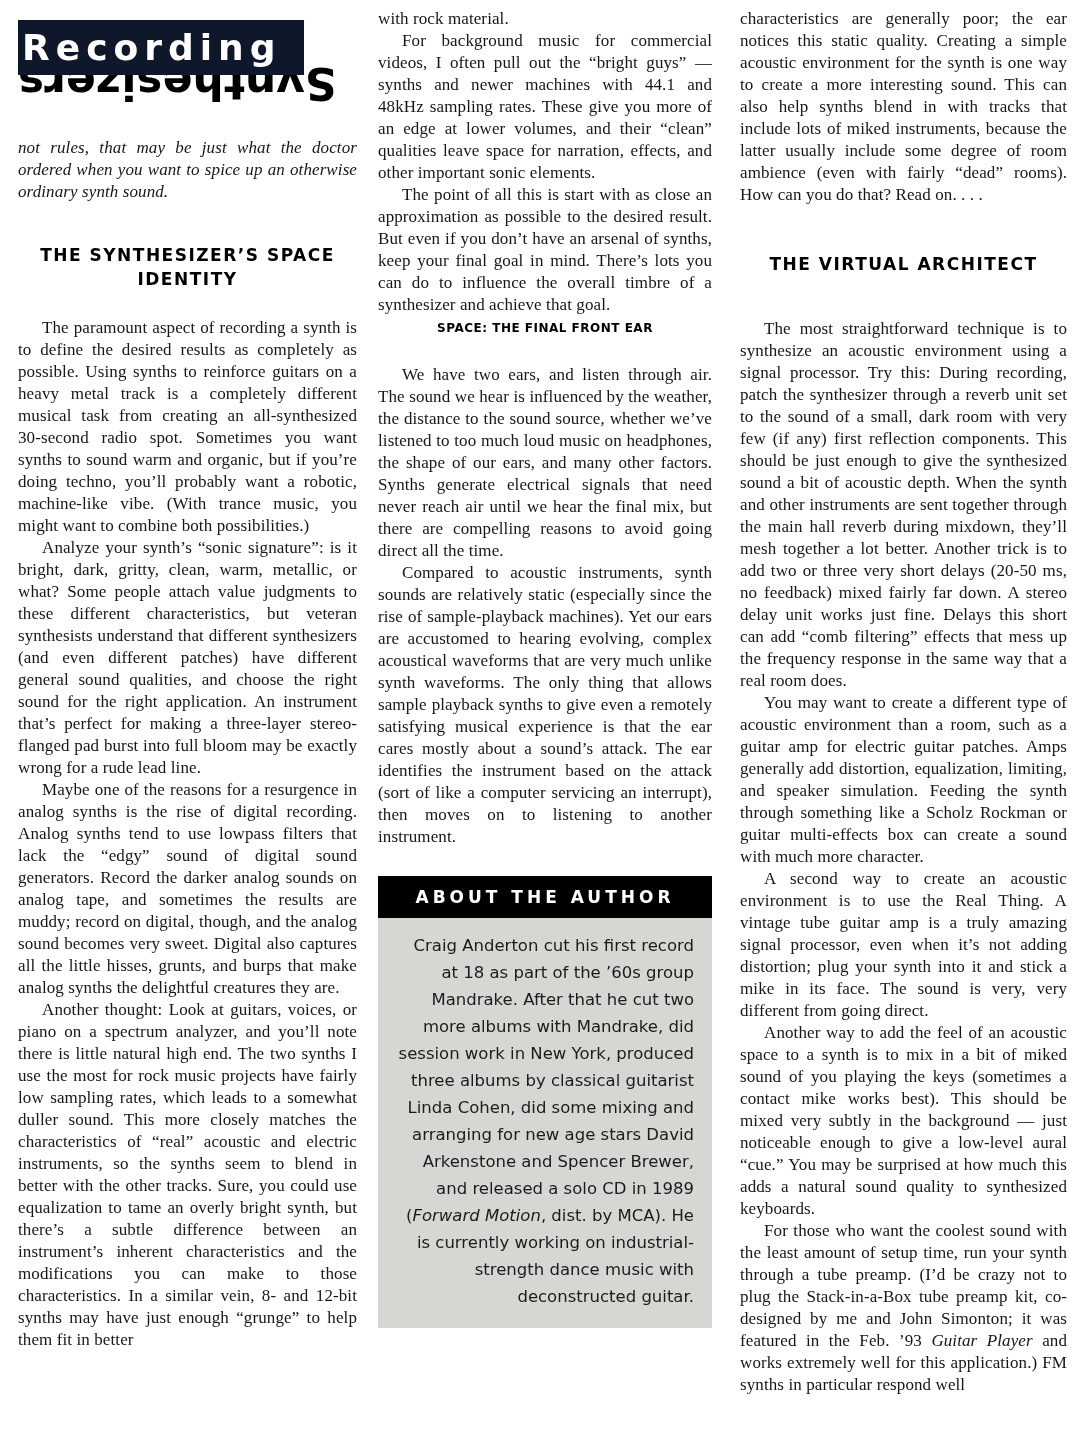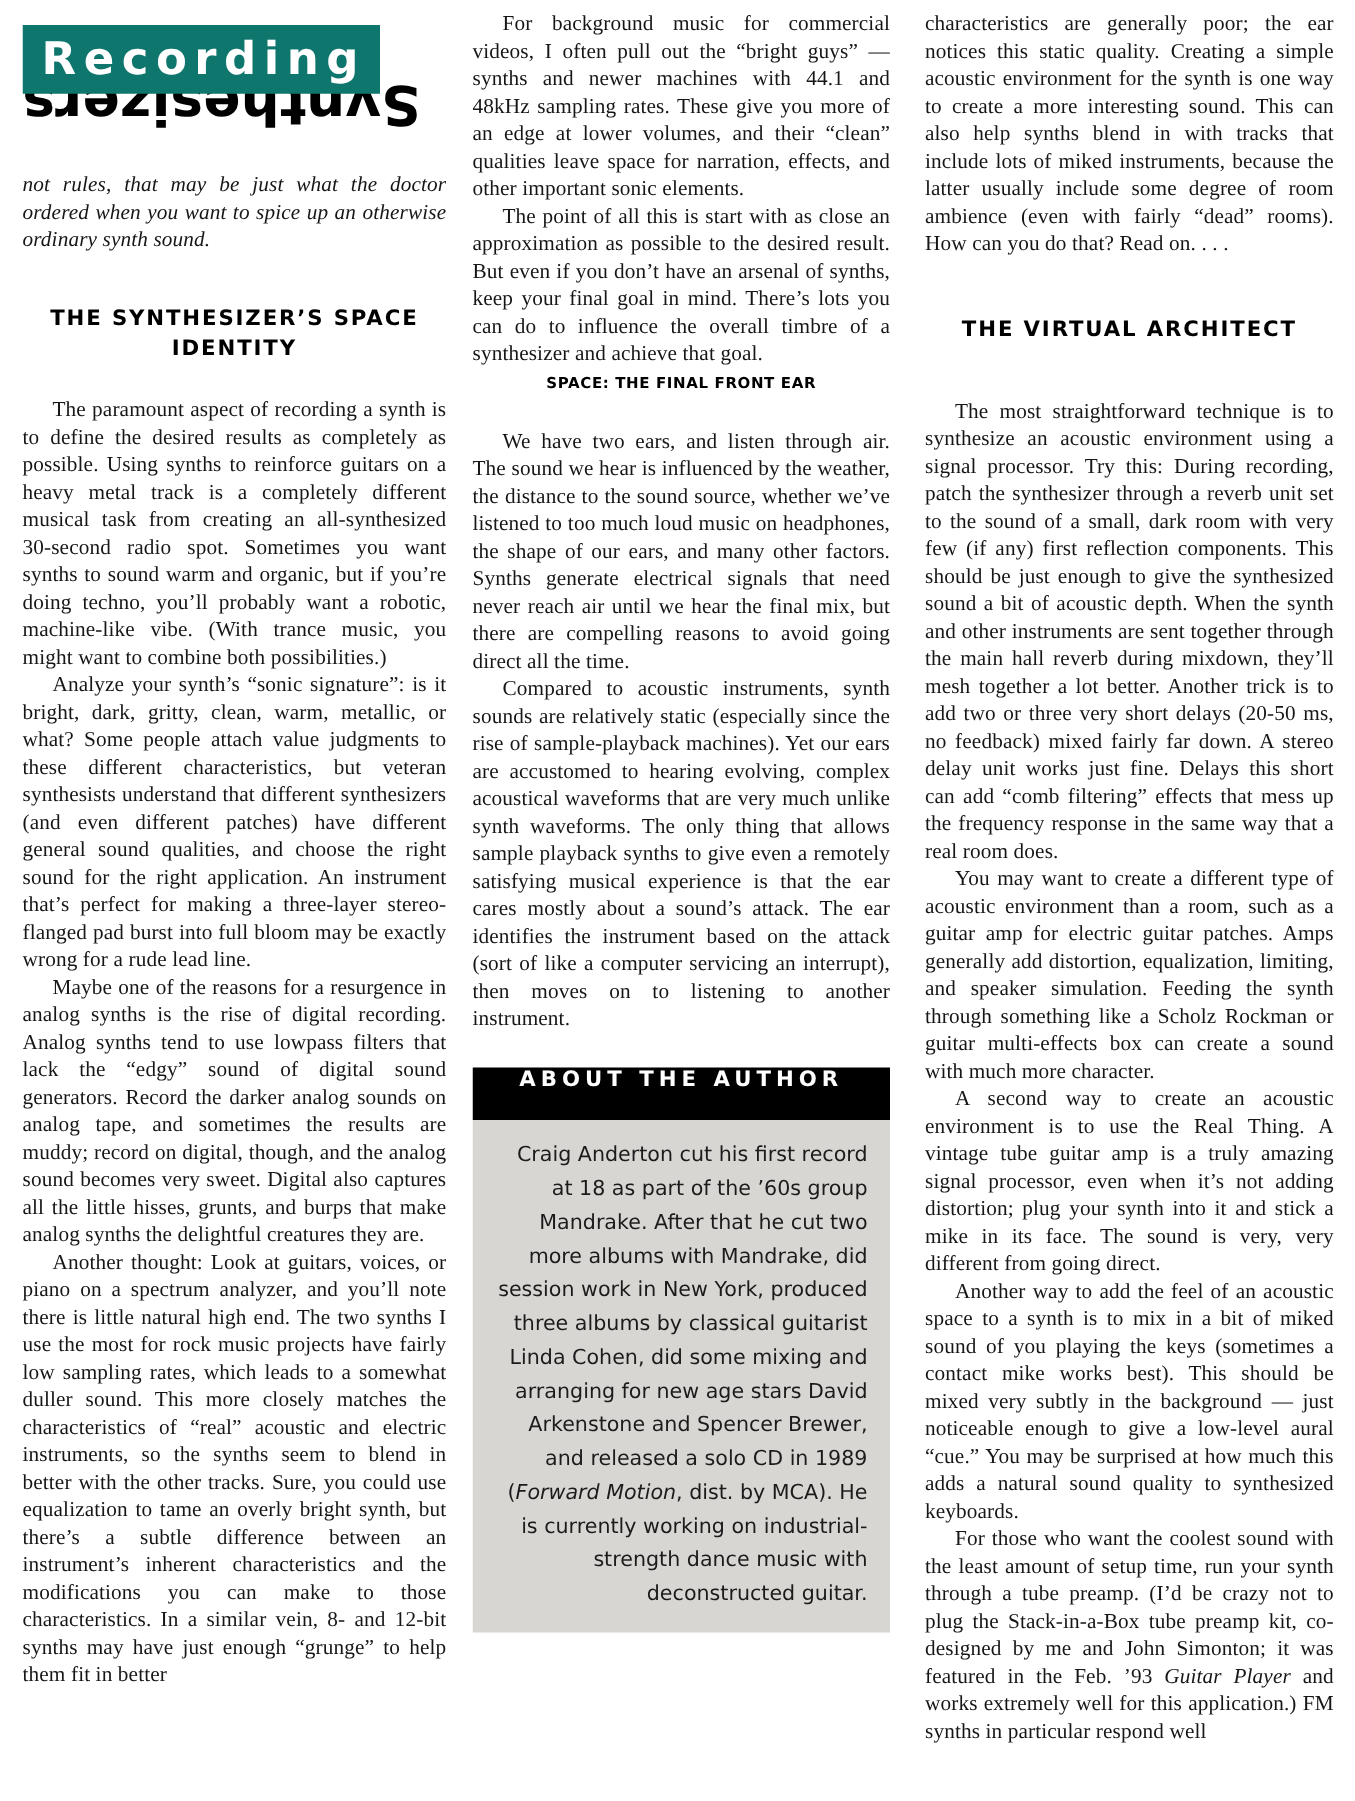--- a/index.html
+++ b/index.html
@@ -37,22 +37,22 @@
   }
   .col1 .heading{margin-top:40px;margin-bottom:26px;}
   .col2 .heading{margin-bottom:24px;font-size:12px;letter-spacing:0.5px;white-space:nowrap;}
   .col3 .heading{margin-top:46px;margin-bottom:42px;white-space:nowrap;}
 
   
   .logo{position:relative;margin-top:20px;height:92px;}
   .logo-bar{
     position:relative;z-index:2;
     width:286px;height:55px;
-    background:#0f766e;
-    display:flex;align-items:center;justify-content:center;
+    background:#0f172a;
+    display:flex;align-items:center;
   }
   .logo-bar span{
     color:#fff;
     font-family:"DejaVu Sans", sans-serif;
     font-weight:bold;
     font-size:36px;
     letter-spacing:6px;
     padding-left:4px;
   }
   .logo-flip{
@@ -67,21 +67,21 @@
     letter-spacing:0px;
     color:#000;
     line-height:48px;
   }
   .intro{margin-top:25px;font-style:italic;}
 
   
   .about-box{margin-top:28px;}
   .about-header{
     background:#000;height:42px;
-    display:flex;align-items:flex-start;justify-content:center;
+    display:flex;align-items:center;justify-content:center;
   }
   .about-header span{
     color:#fff;
     font-family:"DejaVu Sans", sans-serif;
     font-weight:bold;
     font-size:17px;
     letter-spacing:4px;
   }
   .about-body{
     background:#d8d6d3;
@@ -107,20 +107,21 @@
     </div>
     <p class="body intro">not rules, that may be just what the doctor ordered when you want to spice up an otherwise ordinary synth sound.</p>
     <h2 class="heading">THE SYNTHESIZER’S SPACE IDENTITY</h2>
     <p class="body indent">The paramount aspect of recording a synth is to define the desired results as completely as possible. Using synths to reinforce guitars on a heavy metal track is a completely different musical task from creating an all-synthesized 30-second radio spot. Sometimes you want synths to sound warm and organic, but if you’re doing techno, you’ll probably want a robotic, machine-like vibe. (With trance music, you might want to combine both possibilities.)</p>
     <p class="body indent">Analyze your synth’s “sonic signature”: is it bright, dark, gritty, clean, warm, metallic, or what? Some people attach value judgments to these different characteristics, but veteran synthesists understand that different synthesizers (and even different patches) have different general sound qualities, and choose the right sound for the right application. An instrument that’s perfect for making a three-layer stereo-flanged pad burst into full bloom may be exactly wrong for a rude lead line.</p>
     <p class="body indent">Maybe one of the reasons for a resurgence in analog synths is the rise of digital recording. Analog synths tend to use lowpass filters that lack the “edgy” sound of digital sound generators. Record the darker analog sounds on analog tape, and sometimes the results are muddy; record on digital, though, and the analog sound becomes very sweet. Digital also captures all the little hisses, grunts, and burps that make analog synths the delightful creatures they are.</p>
     <p class="body indent">Another thought: Look at guitars, voices, or piano on a spectrum analyzer, and you’ll note there is little natural high end. The two synths I use the most for rock music projects have fairly low sampling rates, which leads to a somewhat duller sound. This more closely matches the characteristics of “real” acoustic and electric instruments, so the synths seem to blend in better with the other tracks. Sure, you could use equalization to tame an overly  bright synth, but there’s a subtle difference between an instrument’s inherent characteristics and the modifications you can make to those characteristics. In a similar vein, 8- and 12-bit synths may have just enough “grunge” to help them fit in better</p>
   </div>
 
   <div class="col col2">
+    <p class="body">with rock material.</p>
     <p class="body indent">For background music for commercial videos, I often pull out the “bright guys” — synths and newer machines with 44.1 and 48kHz sampling rates. These give you more of an edge at lower volumes, and their “clean” qualities leave space for narration, effects, and other important sonic elements.</p>
     <p class="body indent">The point of all this is start with as close an approximation as possible to the desired result. But even if you don’t have an arsenal of synths, keep your final goal in mind. There’s lots you can do to influence the overall timbre of a synthesizer and achieve that goal.</p>
     <h2 class="heading">SPACE: THE FINAL FRONT EAR</h2>
     <p class="body indent">We have two ears, and listen through air. The sound we hear is influenced by the weather, the distance to the sound source, whether we’ve listened to too much loud music on headphones, the shape of our ears, and many other factors. Synths generate electrical signals that need never reach air until we hear the final mix, but there are compelling reasons to avoid going direct all the time.</p>
     <p class="body indent">Compared to acoustic instruments, synth sounds are relatively static (especially since the rise of sample-playback machines). Yet our ears are accustomed to hearing evolving, complex acoustical waveforms that are very much unlike synth waveforms. The only thing that allows sample playback synths to give even a remotely satisfying musical experience is that the ear cares mostly about a sound’s attack. The ear identifies the instrument based on the attack (sort of like a computer servicing an interrupt), then moves on to listening to another instrument.</p>
 
     <div class="about-box">
       <div class="about-header">
         <span>ABOUT THE AUTHOR</span>
       </div>

